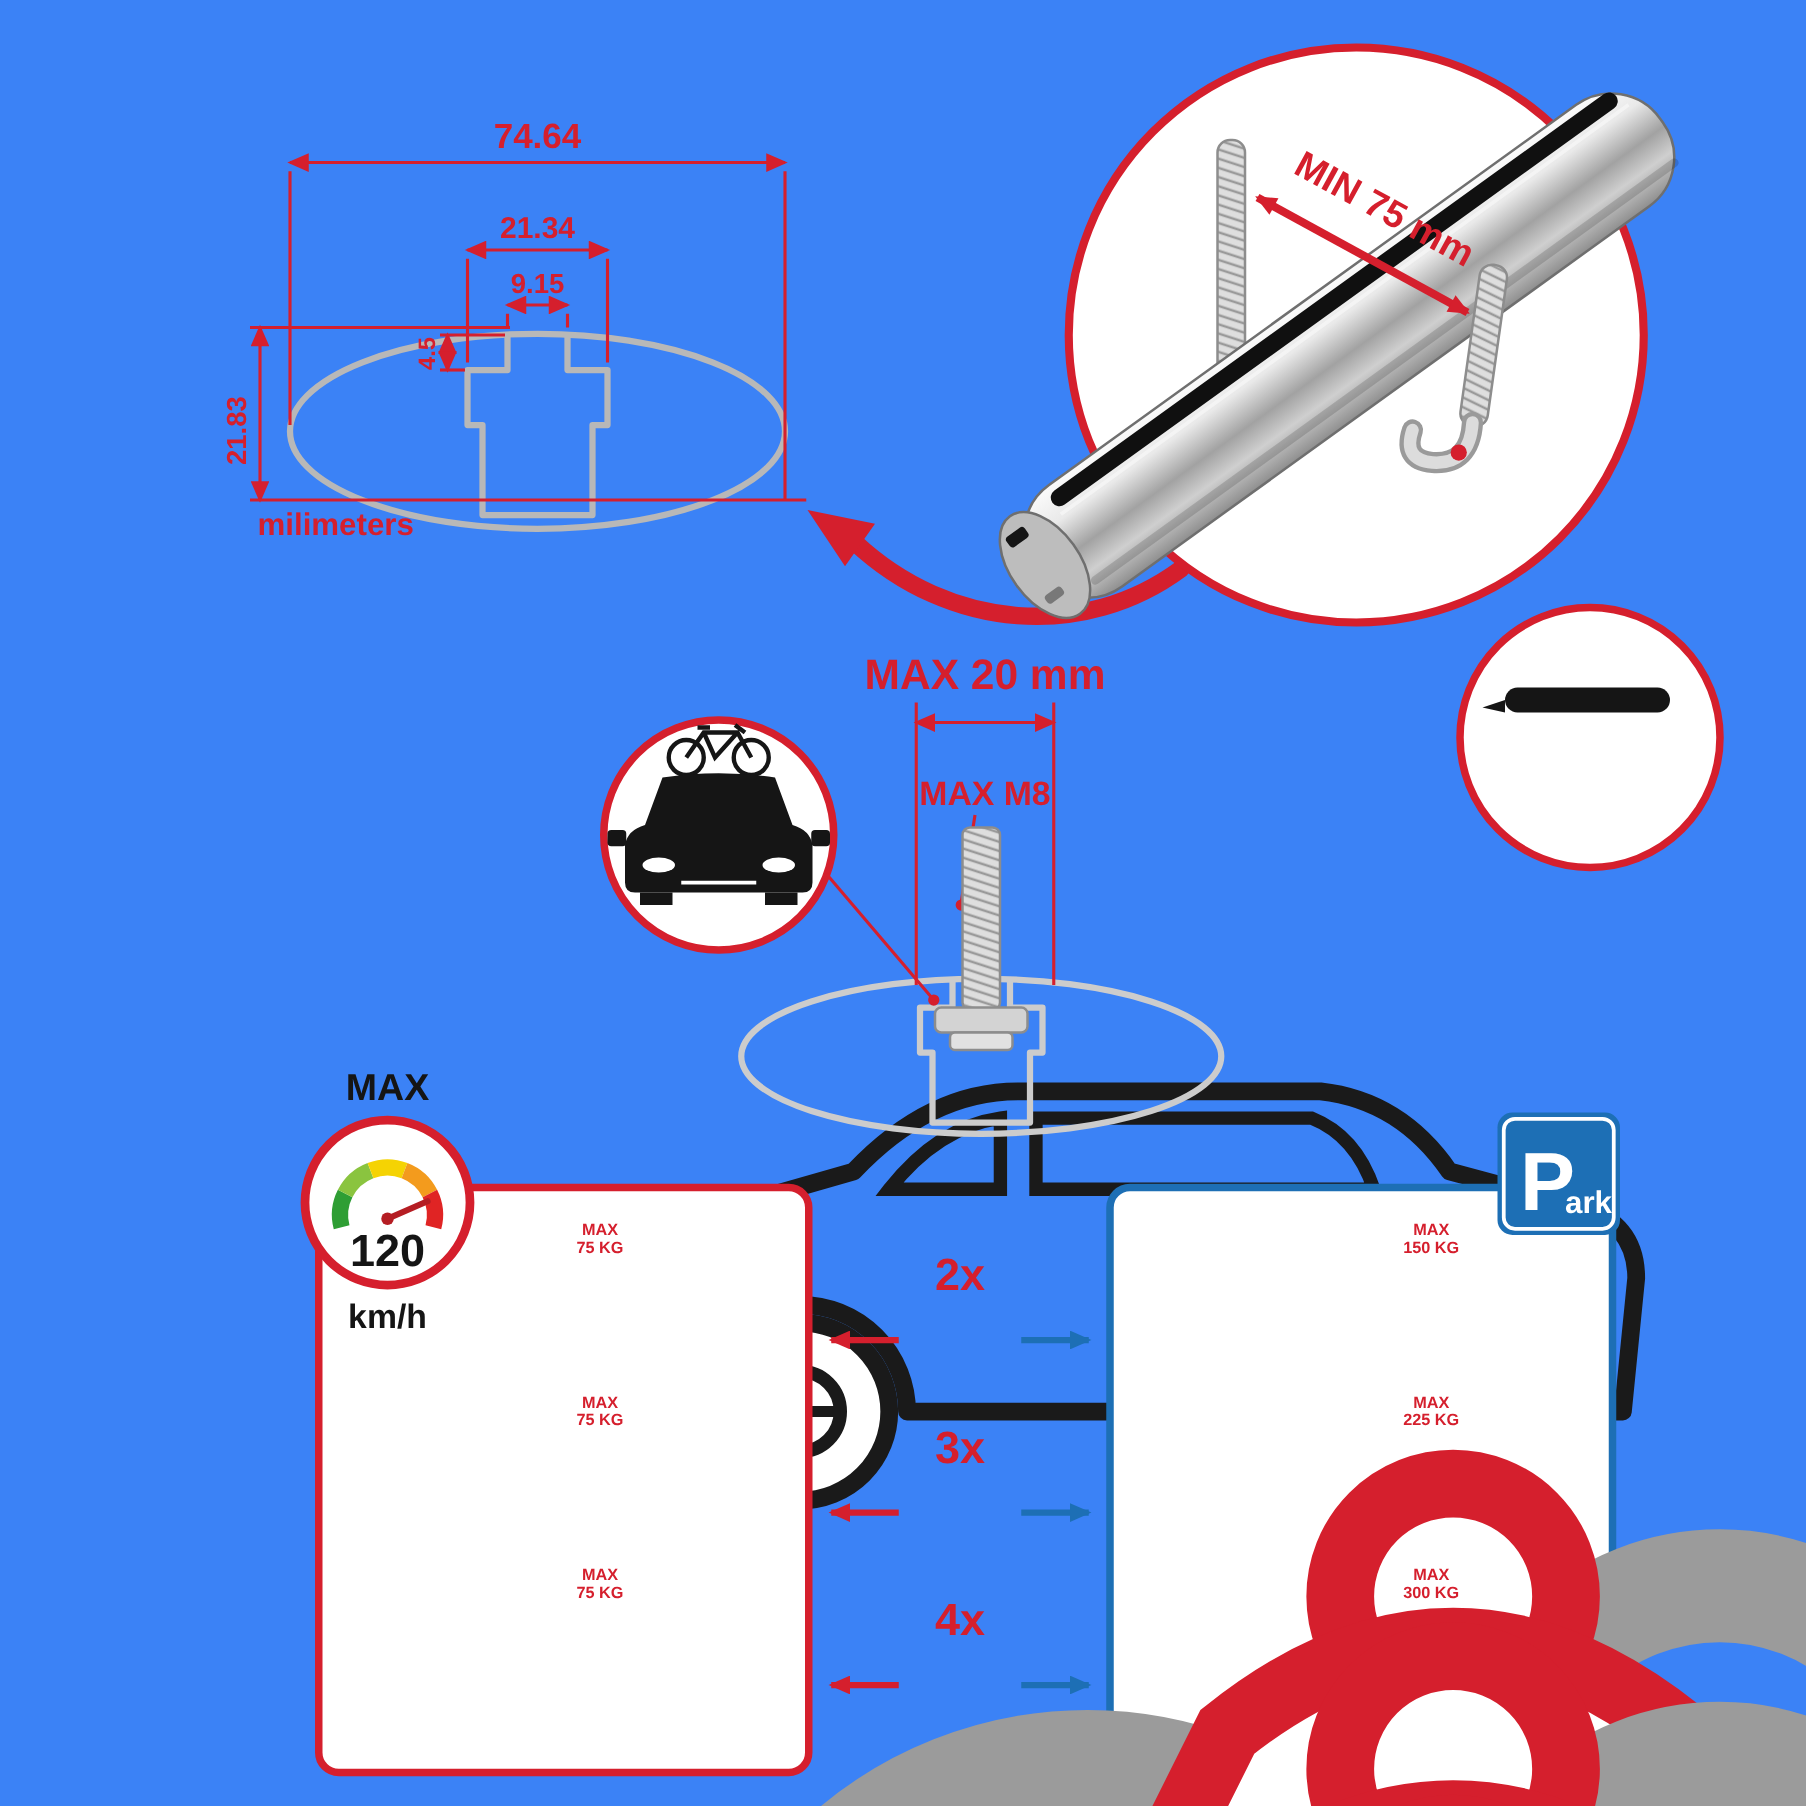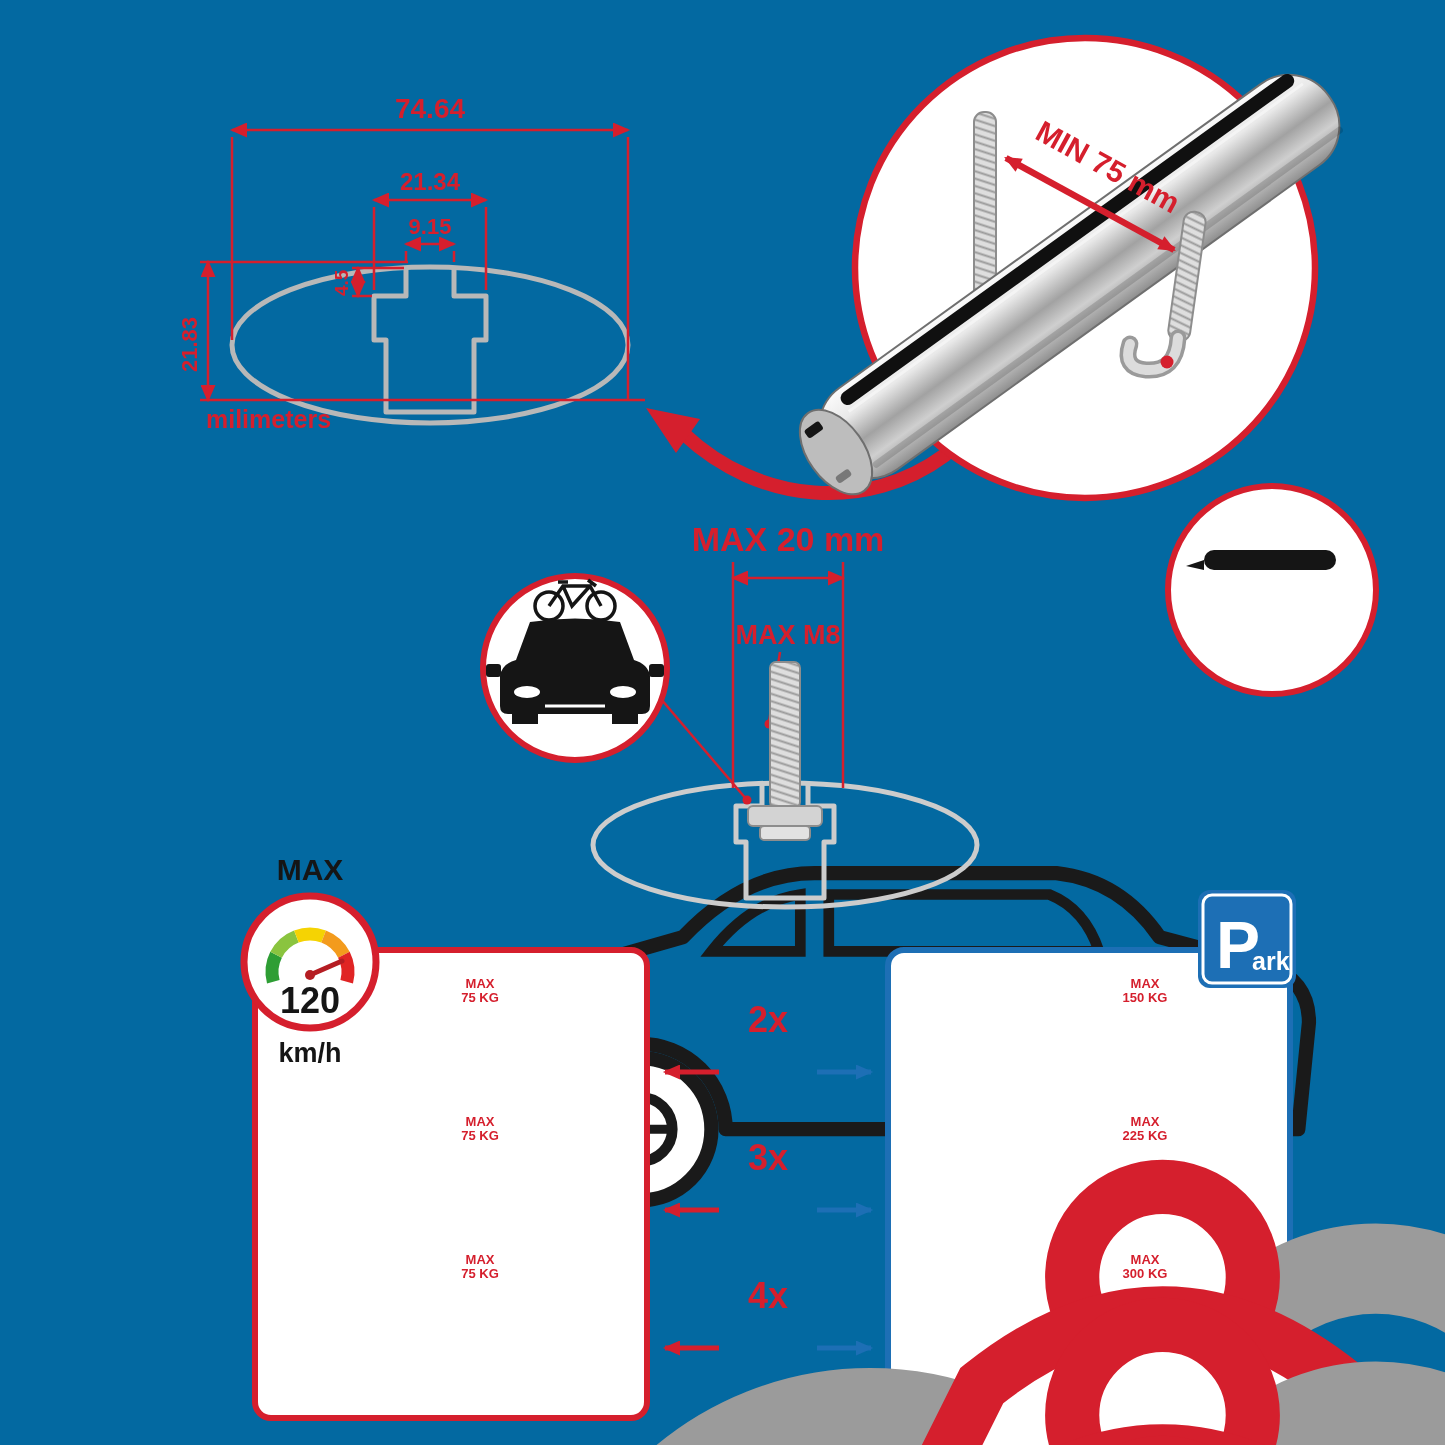--- a/index.html
+++ b/index.html
@@ -1,16 +1,16 @@
 <!DOCTYPE html>
 <html><head>
 <meta charset="utf-8">
 <style>
   html,body{margin:0;padding:0;background:#ffffff;}
-  .stage{position:relative;width:1445px;height:1445px;background:#0369a1;overflow:hidden;}
+  .stage{position:relative;width:1445px;height:1445px;background:#3b82f6;overflow:hidden;}
   svg{position:absolute;left:0;top:0;}
   svg text{font-family:"Liberation Sans",sans-serif;}
   .gray-ln{stroke:#b8b8b8;stroke-width:5;fill:none;stroke-linejoin:round;}
   .ghost-ln{stroke:#cccccc;stroke-width:5;fill:none;stroke-linejoin:round;}
   .redline{stroke:#d51f2d;fill:none;}
   .dim{stroke-width:2.5;}
   .t-dim{fill:#d51f2d;font-weight:700;}
   .t-red{fill:#d51f2d;font-weight:700;}
   .t-dark{fill:#151515;font-weight:700;}
   .t-white{fill:#ffffff;font-weight:700;}

